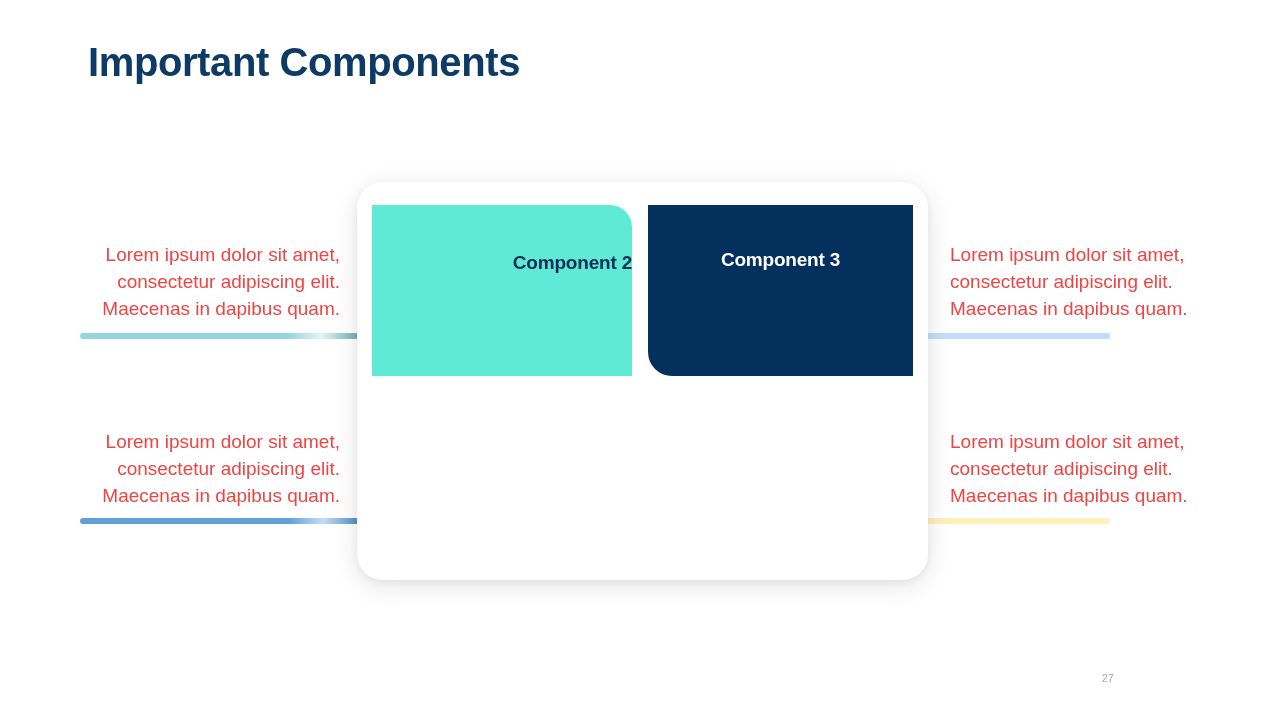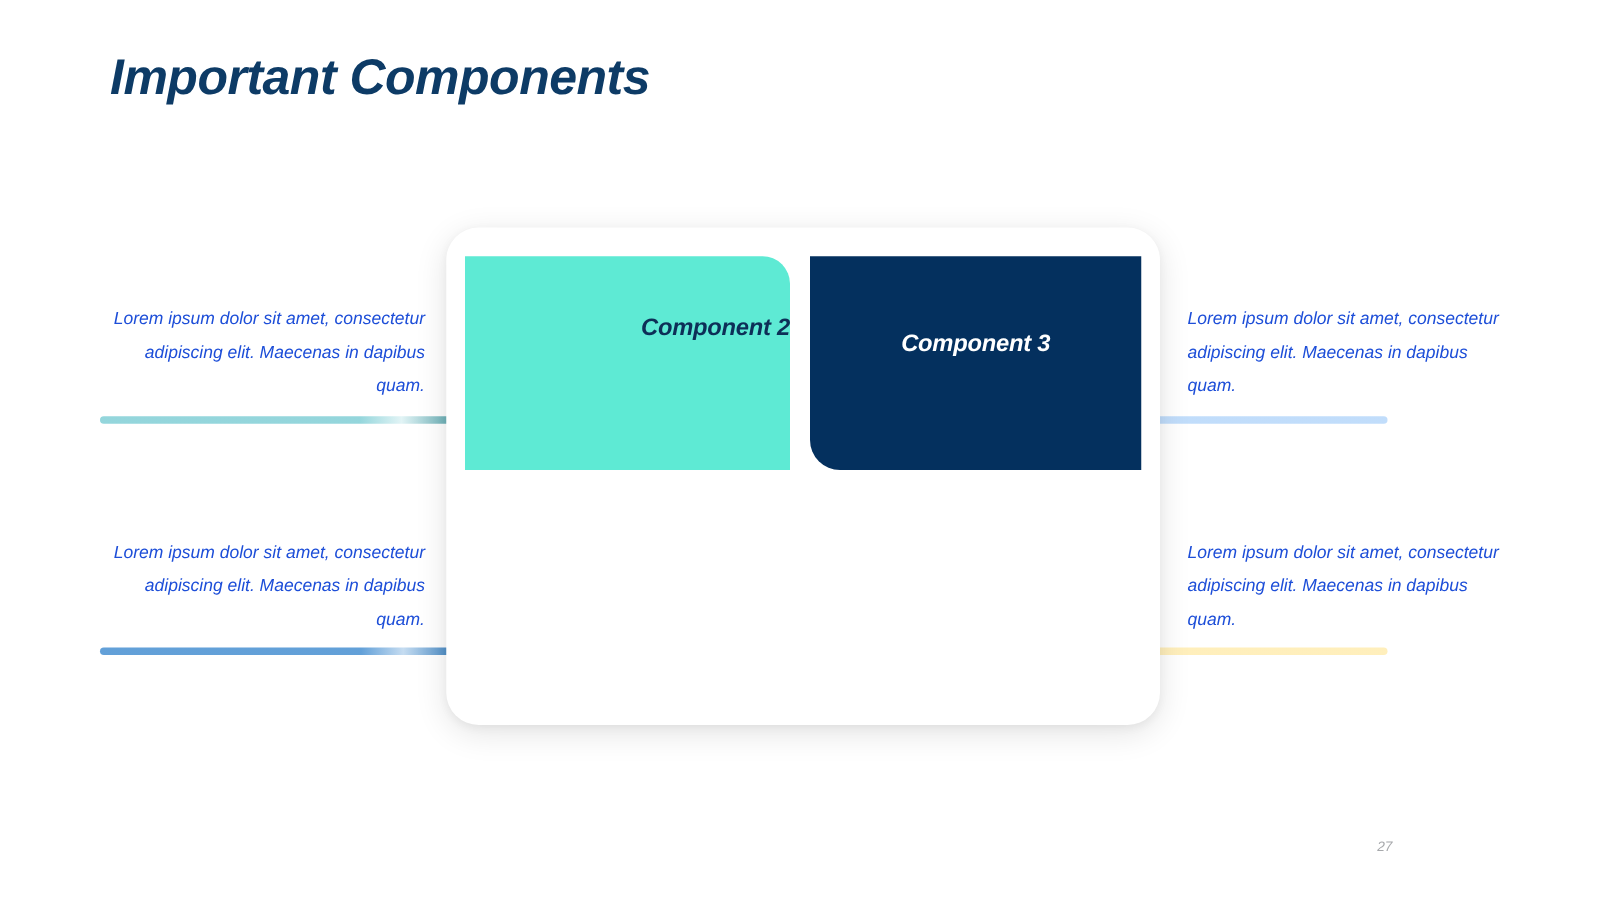--- a/index.html
+++ b/index.html
@@ -15,21 +15,20 @@
     font-family: "Liberation Sans", sans-serif;
     position: relative;
   }
 
   .slide {
     position: absolute;
     inset: 0;
     width: 1190px;
     height: 720px;
     background: #ffffff;
-    font-style: italic;
   }
 
   
   .slide-title {
     position: absolute;
     left: 88px;
     top: 40px;
     font-size: 40px;
     font-weight: bold;
     letter-spacing: -0.4px;
@@ -98,23 +97,23 @@
     border-radius: 50%;
   }
   .dot-c1 { left: 402px; top: 328px; background: #2f929c; }
   .dot-c2 { left: 861px; top: 328px; background: #98c9fa; }
   .dot-c3 { left: 403px; top: 513px; background: #1267b2; }
   .dot-c4 { left: 864px; top: 513px; background: #ffd55e; }
 
   
   .side-text {
     position: absolute;
-    font-size: 14px;
+    font-size: 19px;
     line-height: 27px;
-    color: #1d4ed8;
+    color: #ef4444;
     width: 256px;
   }
   .side-text.left  { left: 84px;  text-align: right; }
   .side-text.right { left: 950px; text-align: left; }
 
   .txt-1 { top: 241px; }
   .txt-2 { top: 241px; }
   .txt-3 { top: 428px; }
   .txt-4 { top: 428px; }
 
@@ -168,21 +167,21 @@
   .cell-3 {
     background: #04305e;
     color: #ffffff;
     border-radius: 0 0 0 24px;
   }
   .cell-4 {
     background: #ffc107;
     color: #0d2f57;
     border-radius: 0 0 25px 0;
   }
-  .cell-3 .cell-label, .cell-4 .cell-label { padding-top: 60px; text-align: center; }
+  .cell-3 .cell-label, .cell-4 .cell-label { padding-top: 44px; text-align: center; }
 
   
   .page-number {
     position: absolute;
     right: 76px;
     bottom: 36px;
     font-size: 11px;
     color: #a7a9ac;
   }
 </style>

